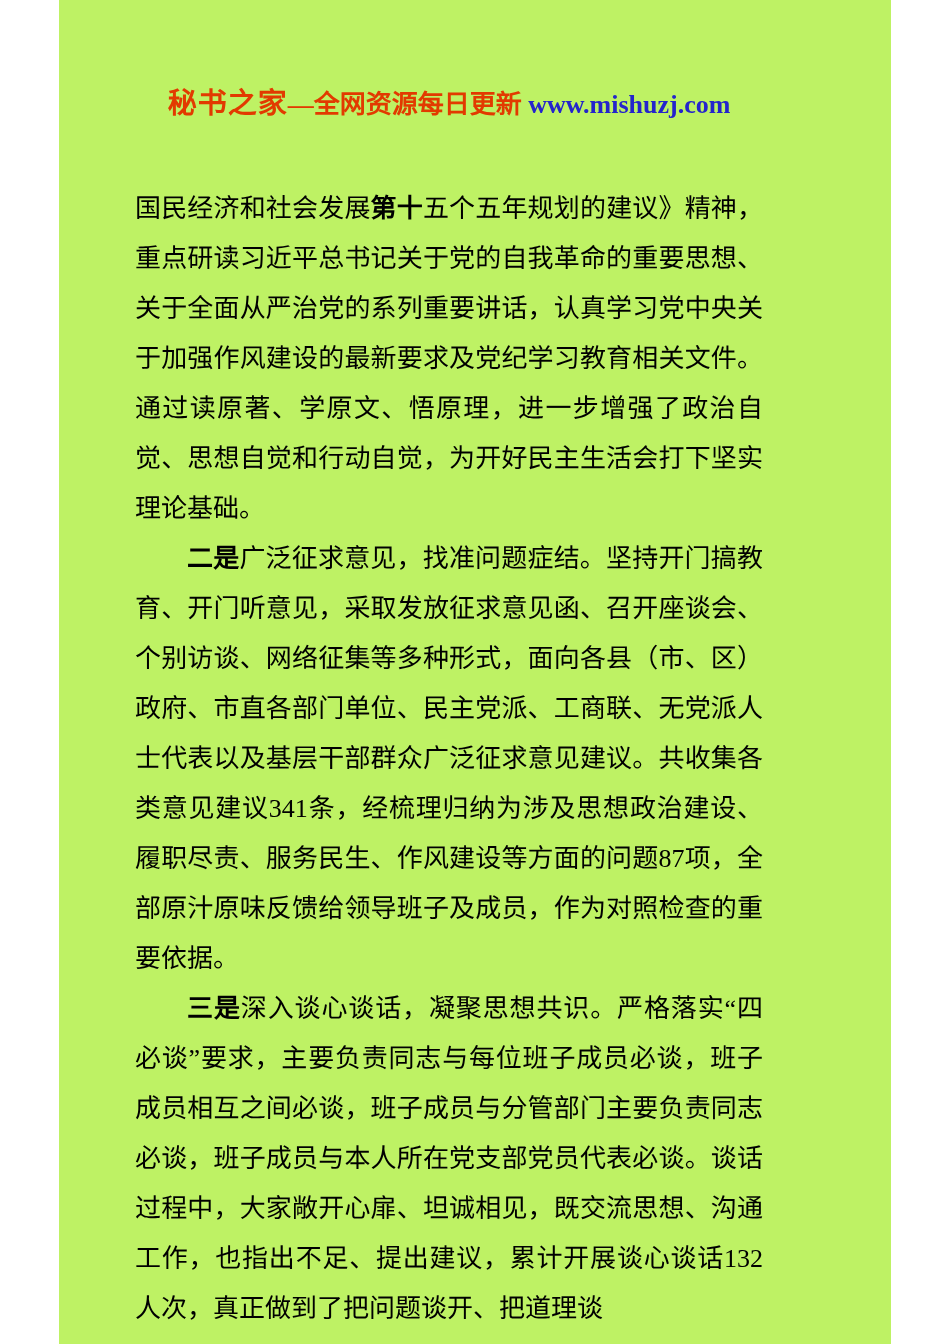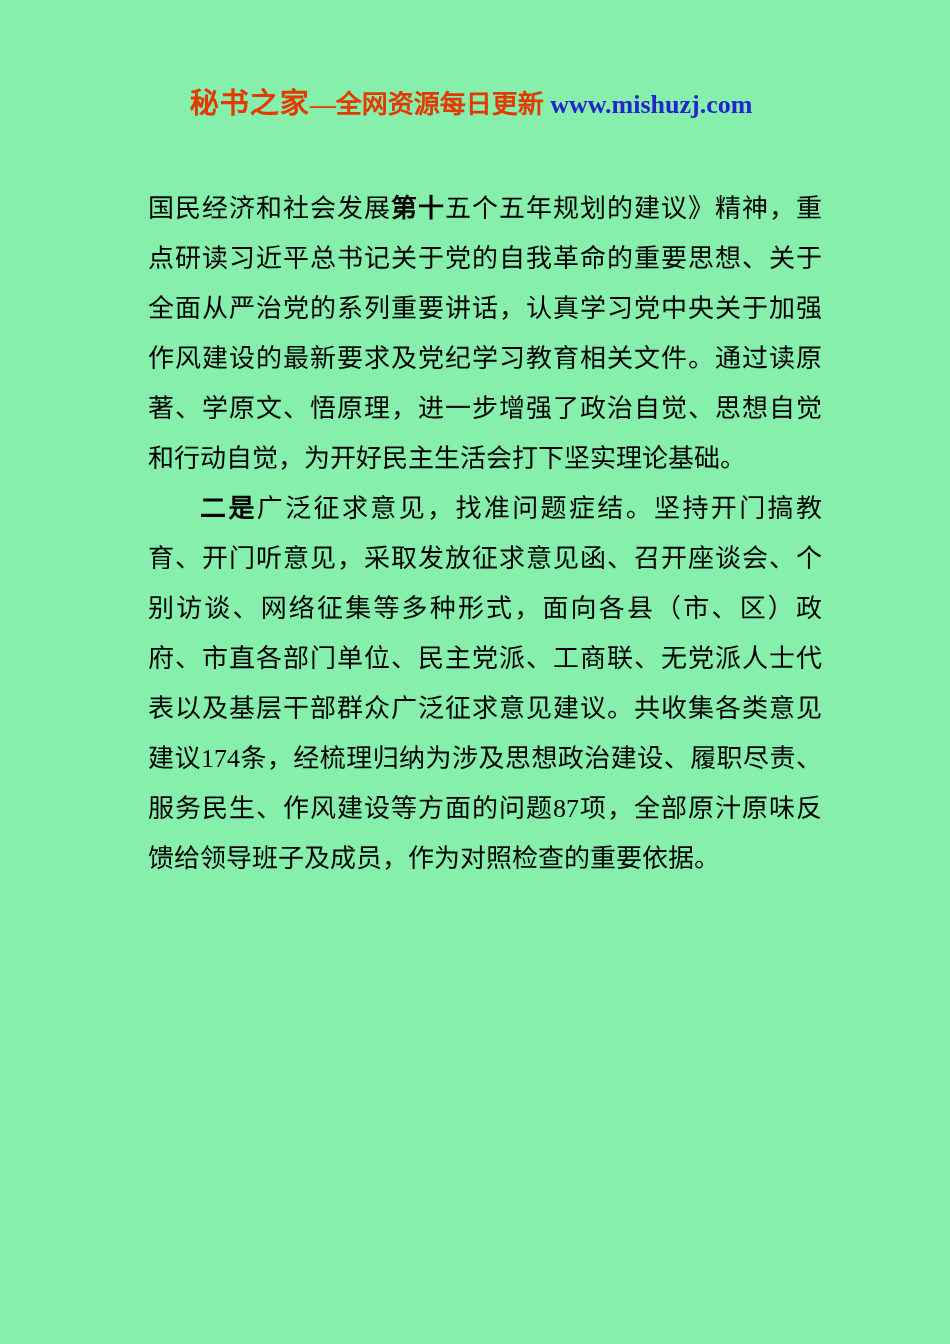--- a/index.html
+++ b/index.html
@@ -2,27 +2,27 @@
 <html lang="zh-CN"><head>
 <meta charset="utf-8">
 <style>
   html, body {
     margin: 0;
     padding: 0;
     background: #ffffff;
   }
   .page {
     position: relative;
-    width: 950px;
+    width: 832px;
     height: 1344px;
     margin: 0 auto;
-    background: #86efac;
+    background: #bef264;
     overflow: hidden;
     box-sizing: border-box;
-    padding: 84px 128px 0 120px;
+    padding: 84px 128px 0 76px;
     font-family: "Liberation Serif", "DejaVu Serif", serif;
     color: #000000;
   }
   .doc-header {
     text-align: center;
     white-space: nowrap;
     font-size: 26px;
     line-height: 38px;
     margin-bottom: 60px;
     font-weight: 700;
@@ -39,21 +39,20 @@
   }
   .doc-header .url {
     color: #2424cc;
     font-weight: 700;
     font-family: "Liberation Serif", "DejaVu Serif", serif;
   }
   .doc-body {
     font-size: 26px;
     line-height: 50px;
     text-align: justify;
-    margin-left: 28px;
   }
   .para {
     margin: 0;
     padding: 0;
   }
   .para.indent {
     text-indent: 2em;
   }
   .para b {
     font-weight: 700;
@@ -66,18 +65,19 @@
 <body>
 
 <div class="page">
 
   <div class="doc-header"><span class="brand">秘书之家</span><span class="tagline">—全网资源每日更新 </span><span class="url">www.mishuzj.com</span></div>
 
   <div class="doc-body">
 
     <p class="para no-indent"><span>国民经济和社会发展</span><b>第十</b><span>五个五年规划的建议》精神，重点研读习近平总书记关于党的自我革命的重要思想、关于全面从严治党的系列重要讲话，认真学习党中央关于加强作风建设的最新要求及党纪学习教育相关文件。通过读原著、学原文、悟原理，进一步增强了政治自觉、思想自觉和行动自觉，为开好民主生活会打下坚实理论基础。</span></p>
 
-    <p class="para indent"><b>二是</b><span>广泛征求意见，找准问题症结。坚持开门搞教育、开门听意见，采取发放征求意见函、召开座谈会、个别访谈、网络征集等多种形式，面向各县（市、区）政府、市直各部门单位、民主党派、工商联、无党派人士代表以及基层干部群众广泛征求意见建议。共收集各类意见建议</span><span class="num">174</span><span>条，经梳理归纳为涉及思想政治建设、履职尽责、服务民生、作风建设等方面的问题</span><span class="num">87</span><span>项，全部原汁原味反馈给领导班子及成员，作为对照检查的重要依据。</span></p>
+    <p class="para indent"><b>二是</b><span>广泛征求意见，找准问题症结。坚持开门搞教育、开门听意见，采取发放征求意见函、召开座谈会、个别访谈、网络征集等多种形式，面向各县（市、区）政府、市直各部门单位、民主党派、工商联、无党派人士代表以及基层干部群众广泛征求意见建议。共收集各类意见建议</span><span class="num">341</span><span>条，经梳理归纳为涉及思想政治建设、履职尽责、服务民生、作风建设等方面的问题</span><span class="num">87</span><span>项，全部原汁原味反馈给领导班子及成员，作为对照检查的重要依据。</span></p>
 
+    <p class="para indent"><b>三是</b><span>深入谈心谈话，凝聚思想共识。严格落实“四必谈”要求，主要负责同志与每位班子成员必谈，班子成员相互之间必谈，班子成员与分管部门主要负责同志必谈，班子成员与本人所在党支部党员代表必谈。谈话过程中，大家敞开心扉、坦诚相见，既交流思想、沟通工作，也指出不足、提出建议，累计开展谈心谈话</span><span class="num">132</span><span>人次，真正做到了把问题谈开、把道理谈</span></p>
 
   </div>
 
 </div>
 
 </body></html>

